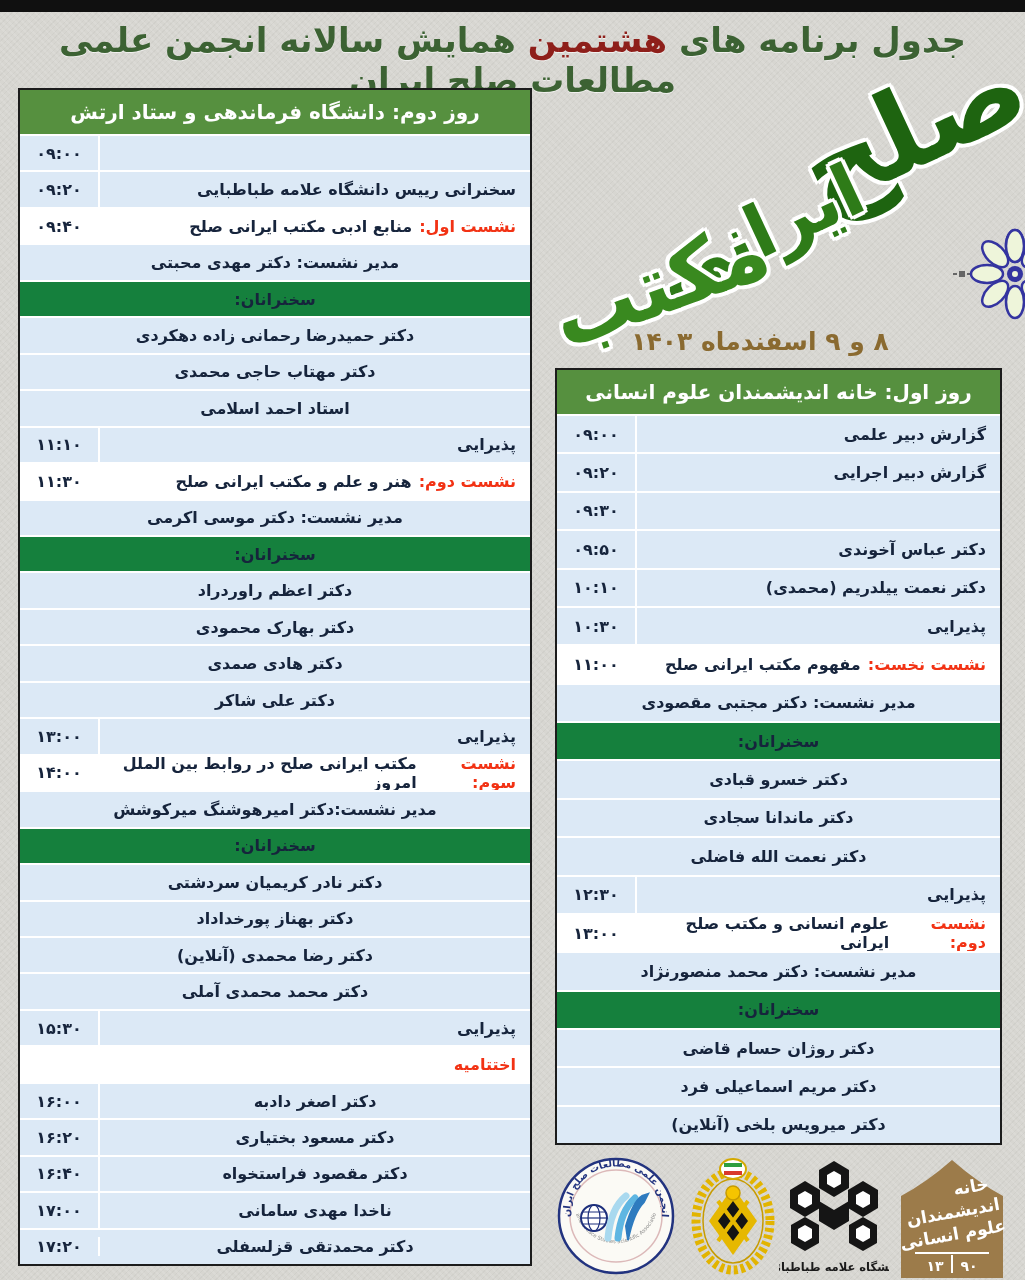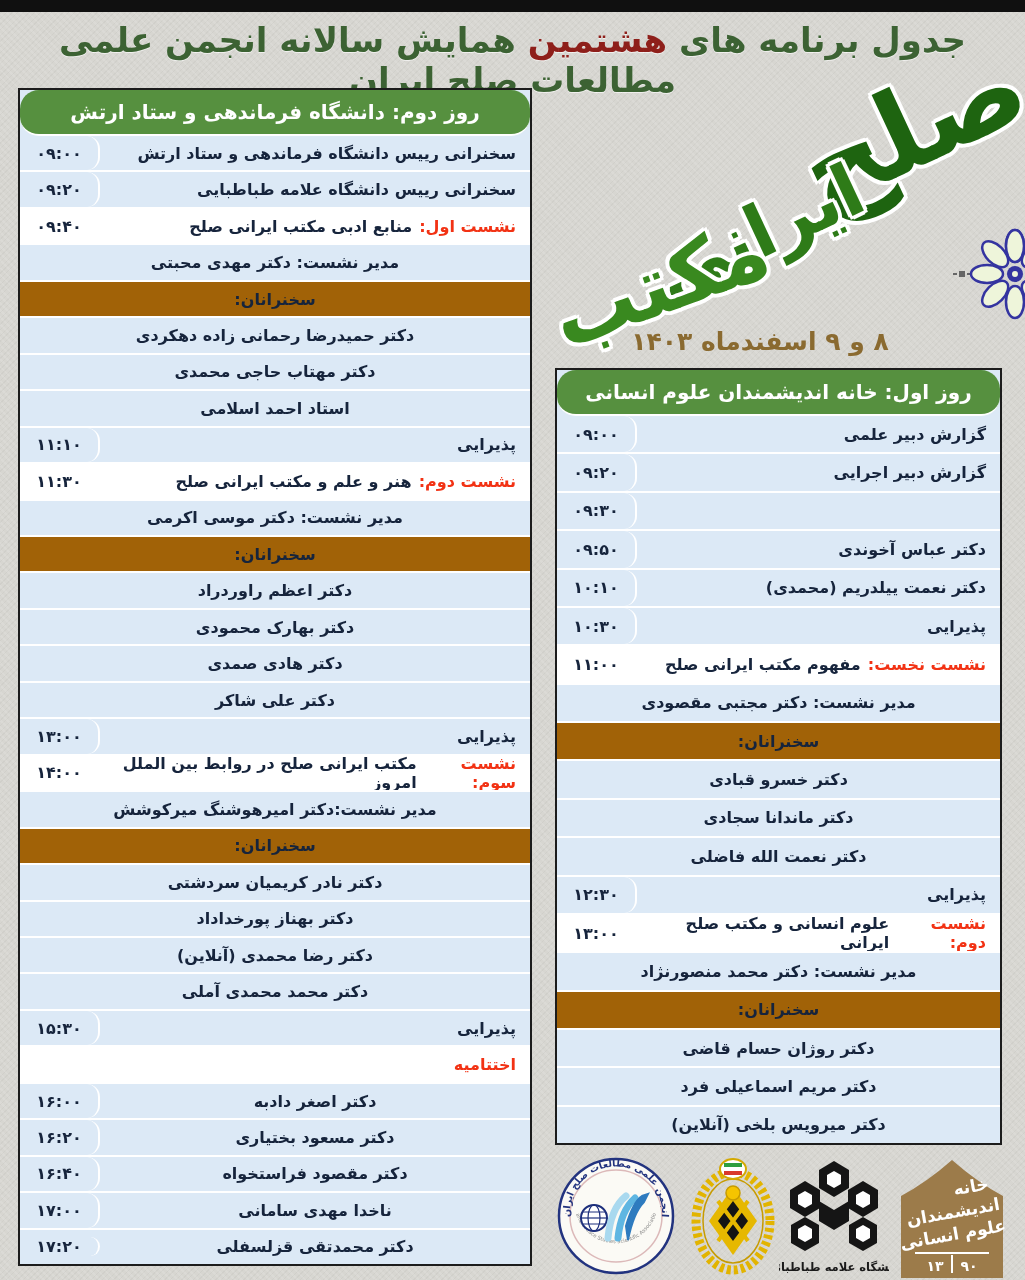--- a/index.html
+++ b/index.html
@@ -17,30 +17,30 @@
     font-size:34px;font-weight:bold;color:#3c6233;letter-spacing:-.5px;
     text-shadow:0 1px 0 rgba(255,255,255,.6);
   }
   .main-title .hl{color:#8e1f1a;}
 
   
   .sched{position:absolute;border:2.5px solid #1c1c1c;display:flex;flex-direction:column;background:#dce9f6;box-sizing:border-box;}
   #table-day2{left:18px;top:88px;width:514px;height:1178px;}
   #table-day1{left:555px;top:368px;width:447px;height:777px;}
   .thead{flex:0 0 44px;background:#56903f;color:#fff;display:flex;align-items:center;justify-content:center;
-    font-weight:bold;font-size:20px;direction:rtl;border-bottom:2px solid #fff;border-radius:19px;}
+    font-weight:bold;font-size:20px;direction:rtl;border-bottom:2px solid #fff;}
   .row{flex:1 1 0;display:flex;direction:ltr;border-bottom:2px solid #fff;min-height:0;}
   .row:last-child{border-bottom:none;align-items:center;}
   .cell-time{flex:0 0 78px;display:flex;align-items:center;justify-content:center;direction:rtl;
-    font-weight:bold;font-size:16px;color:#16243c;border-right:2px solid #fff;border-radius:13px;}
+    font-weight:bold;font-size:16px;color:#16243c;border-right:2px solid #fff;}
   .cell-content{flex:1 1 auto;display:flex;align-items:center;direction:rtl;overflow:hidden;
     font-weight:bold;font-size:16px;color:#16243c;padding:0 14px;justify-content:flex-start;}
   .cell-content.center{justify-content:center;padding:12px 6px;}
   .row.t,.row.n,.row.m{background:#dce9f6;}
-  .row.sp{background:#a16207;}
+  .row.sp{background:#15803d;}
   .row.s,.row.c{background:#ffffff;}
   .red{color:#f23214;margin-inline-end:7px;}
   .row.c .cell-content{color:#f23214;}
 
   
   .calli{position:absolute;font-weight:bold;direction:rtl;white-space:nowrap;
     text-shadow:-3px -3px 0 #fff,3px -3px 0 #fff,-3px 3px 0 #fff,3px 3px 0 #fff,
       -4px 0 0 #fff,4px 0 0 #fff,0 -4px 0 #fff,0 4px 0 #fff;}
   #calli-1{left:795px;top:62px;font-size:112px;color:#1e6410;transform:rotate(-25deg);}
   #calli-2{left:648px;top:190px;font-size:72px;color:#2e7b18;transform:rotate(-25deg);}
@@ -90,23 +90,20 @@
     <use href="#pet" transform="rotate(315 62 52)"></use>
     <circle cx="62" cy="52" r="8" fill="#3434a0"></circle>
     <circle cx="62" cy="52" r="3" fill="#eef5da"></circle>
   </g>
 </svg>
 
 <div class="sched" id="table-day2">
   <div class="thead">روز دوم: دانشگاه فرماندهی و ستاد ارتش</div>
   <div class="tbody" style="display:contents"><div class="row t">
         <div class="cell-time">۰۹:۰۰</div>
-        <div class="cell-content">
-          <span>سخنرانی رییس دانشگاه فرماندهی و ستاد ارتش</span>
-        </div>
       </div><div class="row t">
         <div class="cell-time">۰۹:۲۰</div>
         <div class="cell-content">
           <span>سخنرانی رییس دانشگاه علامه طباطبایی</span>
         </div>
       </div><div class="row s">
         <div class="cell-time">۰۹:۴۰</div>
         <div class="cell-content">
           <span class="red">نشست اول:</span>
           <span>منابع ادبی مکتب ایرانی صلح</span>

